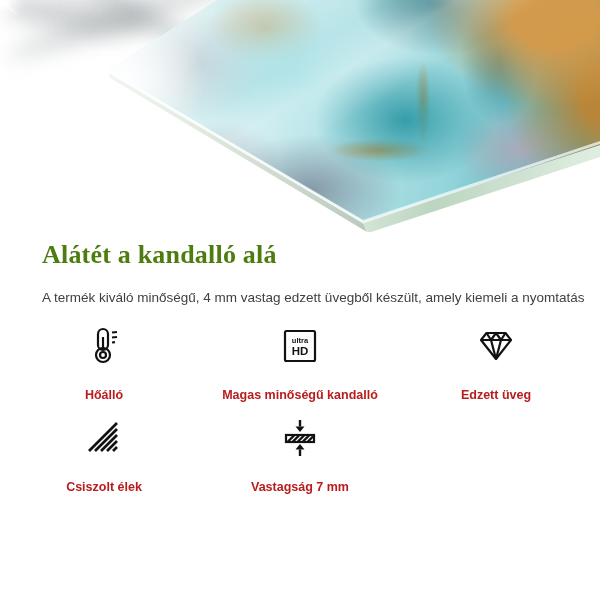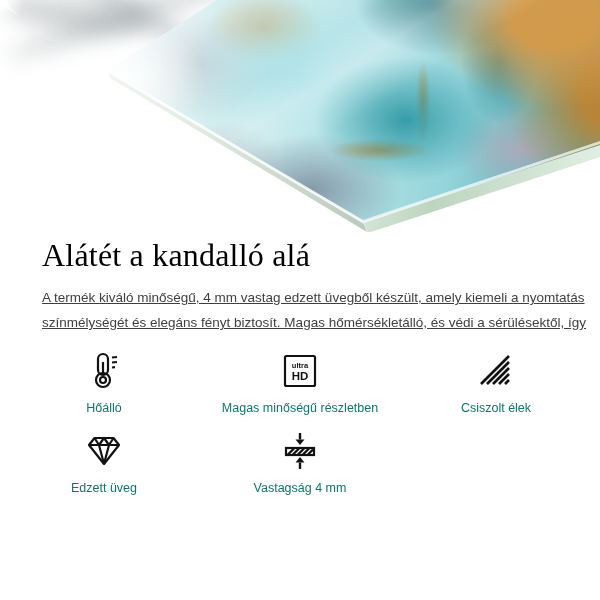--- a/index.html
+++ b/index.html
@@ -57,32 +57,32 @@
   .sparkle { position:absolute; left:505px; top:170px; width:0; height:0; }
   .sparkle .glow { position:absolute; left:-24px; top:-24px; width:48px; height:48px; border-radius:50%;
     background:radial-gradient(circle, rgba(255,255,255,.98) 0 16%, rgba(255,255,255,.45) 38%, rgba(255,255,255,0) 70%); }
   .sparkle .ray { position:absolute; height:2.4px; border-radius:2px; top:-1.2px;
     background:linear-gradient(90deg, rgba(255,255,255,0), #fff 44% 56%, rgba(255,255,255,0)); }
   .sparkle .ray.a { width:84px; left:-42px; transform:rotate(-48deg); }
   .sparkle .ray.b { width:52px; left:-26px; transform:rotate(40deg); }
 
   
   .content { padding:0 42px; }
-  .title { margin-top:6px; font-family:"Liberation Serif", serif; font-weight:normal;
-           font-size:32px; line-height:34px; color:#000000; letter-spacing:.2px; }
+  .title { margin-top:6px; font-family:"Liberation Serif", serif; font-weight:bold;
+           font-size:26px; line-height:34px; color:#4d7c0f; letter-spacing:.2px; }
   .title span { display:block; }
-  .desc { margin-top:13px; font-size:13.5px; line-height:25px; color:#3f3f3f;text-decoration:underline; }
+  .desc { margin-top:13px; font-size:13.5px; line-height:25px; color:#3f3f3f; }
   .desc span { display:block; white-space:nowrap; }
 
   
   .features { margin-top:12px; padding:0 6px; display:grid;
               grid-template-columns:repeat(3, 1fr); row-gap:11px; }
   .feature { display:flex; flex-direction:column; align-items:center; }
   .feature .icon-wrap { height:46px; display:flex; align-items:flex-end; justify-content:center; }
-  .feature .label { margin-top:8px; font-size:12.5px; line-height:15px; color:#0f766e; }
+  .feature .label { margin-top:20px; font-size:12.5px; line-height:15px; color:#b91c1c;font-weight:bold; }
   .feature svg { display:block; }
   .ic { stroke:#121212; stroke-width:2.2; fill:none; }
   .icf { fill:#121212; stroke:none; }
   .hd-small { font:bold 7.5px "Liberation Sans", sans-serif; fill:#121212; }
   .hd-big   { font:bold 11.5px "Liberation Sans", sans-serif; fill:#121212; }
 </style>
 </head>
 <body>
 
 <div>
@@ -102,21 +102,20 @@
         <div class="ray b"></div>
     </div>
   </div>
 
   <div class="content">
     <h1 class="title">
       <span>Alátét a kandalló alá</span>
     </h1>
     <p class="desc">
       <span>A termék kiváló minőségű, 4 mm vastag edzett üvegből készült, amely kiemeli a nyomtatás</span>
-      <span>színmélységét és elegáns fényt biztosít. Magas hőmérsékletálló, és védi a sérülésektől, így</span>
     </p>
   </div>
 
   <div class="features">
 
     <div class="feature">
       <div class="icon-wrap">
         <svg width="44" height="44" viewBox="0 0 44 44">
           <rect class="ic" x="16" y="5" width="10" height="21" rx="5"></rect>
           <line class="ic" x1="21" y1="13" x2="21" y2="25" stroke-width="2.6"></line>
@@ -131,63 +130,63 @@
     </div>
 
     <div class="feature">
       <div class="icon-wrap">
         <svg width="44" height="44" viewBox="0 0 44 44">
           <rect class="ic" x="7" y="7" width="30" height="30" rx="1.5" stroke-width="2.6"></rect>
           <text class="hd-small" x="22" y="19" text-anchor="middle">ultra</text>
           <text class="hd-big" x="22" y="31" text-anchor="middle">HD</text>
         </svg>
       </div>
-      <div class="label">Magas minőségű részletben</div>
+      <div class="label">Magas minőségű kandalló</div>
     </div>
 
+
+    <div class="feature">
+      <div class="icon-wrap">
+        <svg width="44" height="44" viewBox="0 0 44 44">
+          <path class="ic" stroke-width="2.1" stroke-linejoin="round" d="M12.5 9 H31.5 L37 16 L22 35 L7 16 Z"></path>
+          <path class="ic" stroke-width="1.9" stroke-linejoin="round" d="M7 16 H37 M12.5 9 L17 16 L22 9 L27 16 L31.5 9 M17 16 L22 35 M27 16 L22 35"></path>
+        </svg>
+      </div>
+      <div class="label">Edzett üveg</div>
+    </div>
 
     <div class="feature">
       <div class="icon-wrap">
         <svg width="44" height="44" viewBox="0 0 44 44">
           <g stroke="#121212" stroke-width="2.6">
             <line x1="7" y1="35" x2="35" y2="7"></line>
             <line x1="13" y1="35" x2="35" y2="13"></line>
             <line x1="19" y1="35" x2="35" y2="19"></line>
             <line x1="25" y1="35" x2="35" y2="25"></line>
             <line x1="31" y1="35" x2="35" y2="31"></line>
           </g>
         </svg>
       </div>
       <div class="label">Csiszolt élek</div>
     </div>
 
     <div class="feature">
       <div class="icon-wrap">
         <svg width="44" height="44" viewBox="0 0 44 44">
-          <path class="ic" stroke-width="2.1" stroke-linejoin="round" d="M12.5 9 H31.5 L37 16 L22 35 L7 16 Z"></path>
-          <path class="ic" stroke-width="1.9" stroke-linejoin="round" d="M7 16 H37 M12.5 9 L17 16 L22 9 L27 16 L31.5 9 M17 16 L22 35 M27 16 L22 35"></path>
-        </svg>
-      </div>
-      <div class="label">Edzett üveg</div>
-    </div>
-
-    <div class="feature">
-      <div class="icon-wrap">
-        <svg width="44" height="44" viewBox="0 0 44 44">
           <rect class="ic" x="8" y="19" width="28" height="7" stroke-width="1.8"></rect>
           <g stroke="#121212" stroke-width="2.4">
             <line x1="10" y1="25.5" x2="16" y2="19.5"></line>
             <line x1="15" y1="25.5" x2="21" y2="19.5"></line>
             <line x1="20" y1="25.5" x2="26" y2="19.5"></line>
             <line x1="25" y1="25.5" x2="31" y2="19.5"></line>
             <line x1="30" y1="25.5" x2="35" y2="20.5"></line>
             <line x1="22" y1="4" x2="22" y2="10.5"></line>
             <line x1="22" y1="40" x2="22" y2="33.5"></line>
           </g>
           <polygon class="icf" points="17.5,10.5 26.5,10.5 22,16"></polygon>
           <polygon class="icf" points="17.5,33.5 26.5,33.5 22,28"></polygon>
         </svg>
       </div>
-      <div class="label">Vastagság 4 mm</div>
+      <div class="label">Vastagság 7 mm</div>
     </div>
 
   </div>
 </div>
 
 </body></html>

